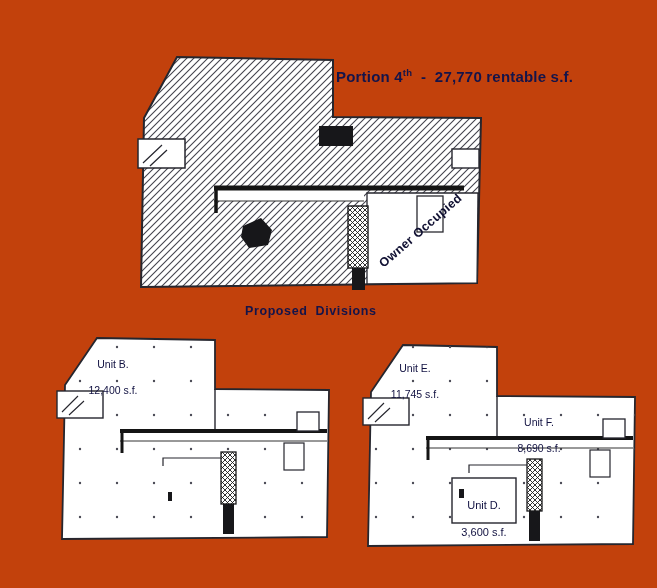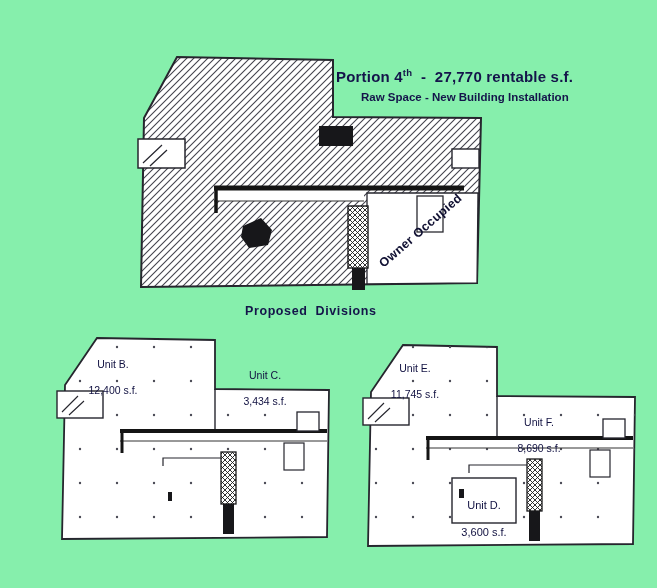--- a/index.html
+++ b/index.html
@@ -1,17 +1,17 @@
 <!DOCTYPE html>
 <html><head>
 <meta charset="utf-8">
 <style>
   html,body { margin:0; padding:0; background:#ffffff; }
   .page {
-    position:relative; width:657px; height:588px; background:#86efac;
+    position:relative; width:657px; height:588px; background:#c2410c;
     font-family:"Liberation Sans", sans-serif; overflow:hidden;
   }
   svg.linework { position:absolute; left:0; top:0; }
   .txt { position:absolute; color:#14144a; font-weight:bold; }
   .title1 { left:336px; top:67px; font-size:15px; white-space:pre; letter-spacing:0.2px; }
   .title1 sup { font-size:9.5px; }
   .title2 { left:361px; top:91px; font-size:11.5px; white-space:pre; }
   .heading { left:239px; top:304px; font-size:12.5px; letter-spacing:0.6px; white-space:pre;padding-left:6px; }
   .owner {
     left:381px; top:258px; font-size:12.5px; color:#101032;
@@ -99,35 +99,30 @@
       <rect x="459" y="489" width="5" height="9" fill="#17171a"></rect>
       <rect x="603" y="419" width="22" height="19" fill="#ffffff" stroke="#26262e" stroke-width="1.3"></rect>
       <rect x="590" y="450" width="20" height="27" fill="#ffffff" stroke="#26262e" stroke-width="1.2"></rect>
       <rect x="363" y="398" width="46" height="27" fill="#ffffff" stroke="#26262e" stroke-width="1.4"></rect>
       <path d="M368,419 L384,403 M375,422 L390,408" stroke="#26262e" stroke-width="1.1" fill="none"></path>
     </g>
   </svg>
 
   <div class="txt title1"><span>Portion 4</span><sup>th</sup><span>  -  27,770 rentable s.f.</span></div>
 
-  <div class="txt title2">Raw Space - New Building Installation</div>
 
   <div class="txt heading">Proposed  Divisions</div>
 
   <div class="txt owner">Owner Occupied</div>
 
   <div class="unit-label unit-b">
     <div>Unit B.</div>
     <div>12,400 s.f.</div>
   </div>
 
-  <div class="unit-label unit-c">
-    <div>Unit C.</div>
-    <div>3,434 s.f.</div>
-  </div>
 
 
   <div class="unit-label unit-e">
     <div>Unit E.</div>
     <div>11,745 s.f.</div>
   </div>
 
   <div class="unit-label unit-f">
     <div>Unit F.</div>
     <div>8,690 s.f.</div>

